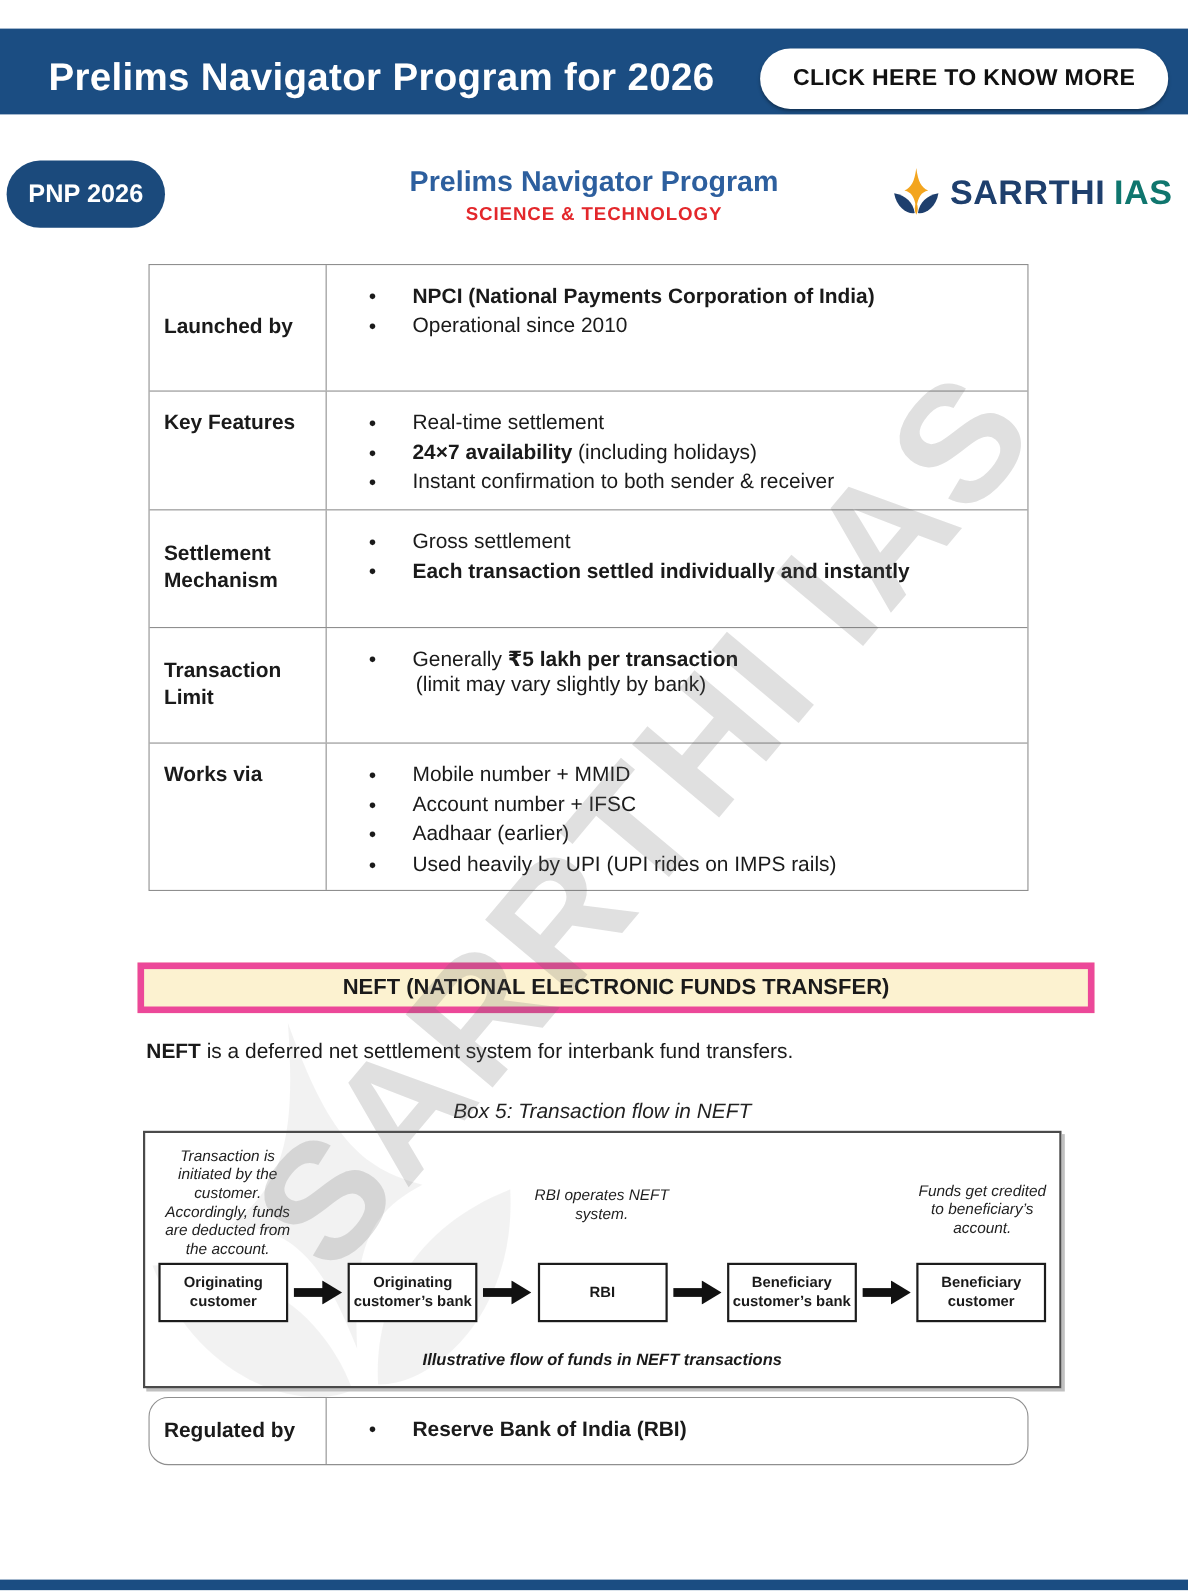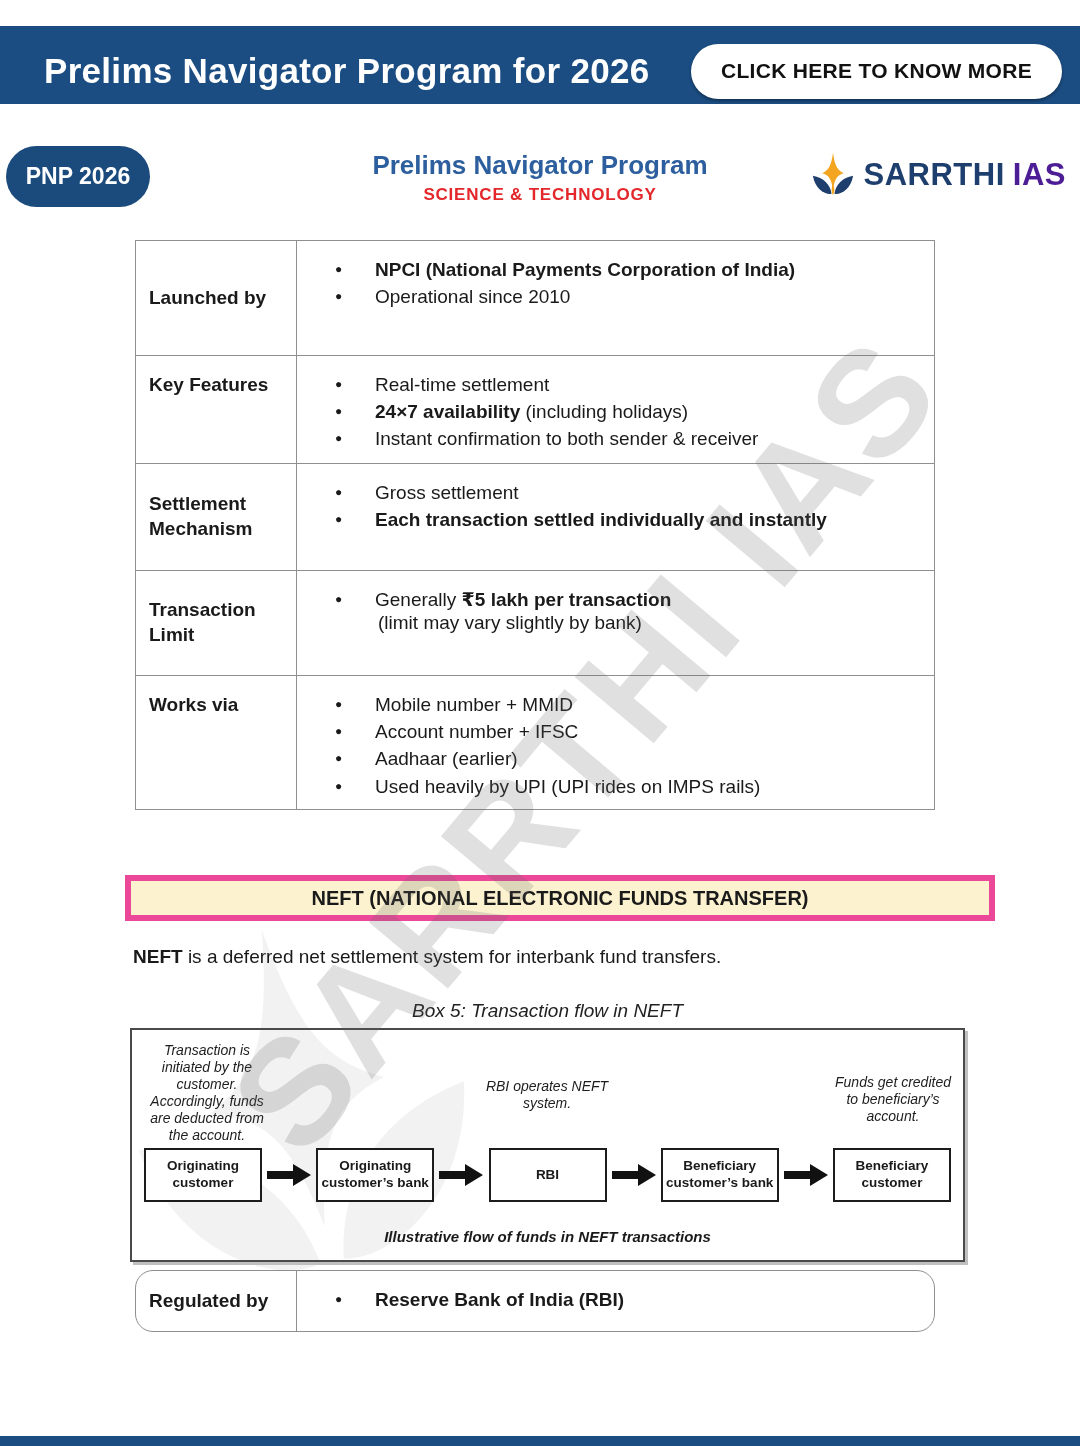--- a/index.html
+++ b/index.html
@@ -16,21 +16,21 @@
 
   
   .pnp-pill{position:absolute;left:6px;top:146px;width:144px;height:61px;background:#1b4a7c;border-radius:32px;
             display:flex;align-items:center;justify-content:center;color:#fff;font-size:23px;font-weight:bold;}
   .center-head{position:absolute;left:290px;top:150px;width:500px;text-align:center;}
   .center-head .ch-title{color:#2d5f9e;font-size:26px;font-weight:bold;}
   .center-head .ch-sub{color:#e3272b;font-size:17px;font-weight:bold;letter-spacing:.8px;margin-top:4px;}
   .brand{position:absolute;right:14px;top:152px;display:flex;align-items:center;}
   .brand .bicon{width:46px;height:46px;margin-right:8px;}
   .brand .bname{color:#1e3f6d;font-size:31px;font-weight:bold;letter-spacing:.5px;}
-  .brand .bsuffix{color:#4c1d95;font-size:31px;font-weight:bold;margin-left:8px;letter-spacing:.5px;}
+  .brand .bsuffix{color:#0f766e;font-size:31px;font-weight:bold;margin-left:8px;letter-spacing:.5px;}
 
   
   .wm-text{position:absolute;left:585px;top:745px;transform:translate(-50%,-50%) rotate(-50deg);
            font-size:150px;font-weight:bold;color:rgba(100,100,100,0.20);white-space:nowrap;
            letter-spacing:4px;z-index:6;pointer-events:none;}
   .wm-icon{position:absolute;left:110px;top:920px;width:380px;height:380px;opacity:.07;z-index:1;
            transform:rotate(-12deg);pointer-events:none;}
 
   
   .tbl{position:absolute;left:135px;width:800px;border:1px solid #8f8f8f;box-sizing:border-box;background:transparent;z-index:3;}

